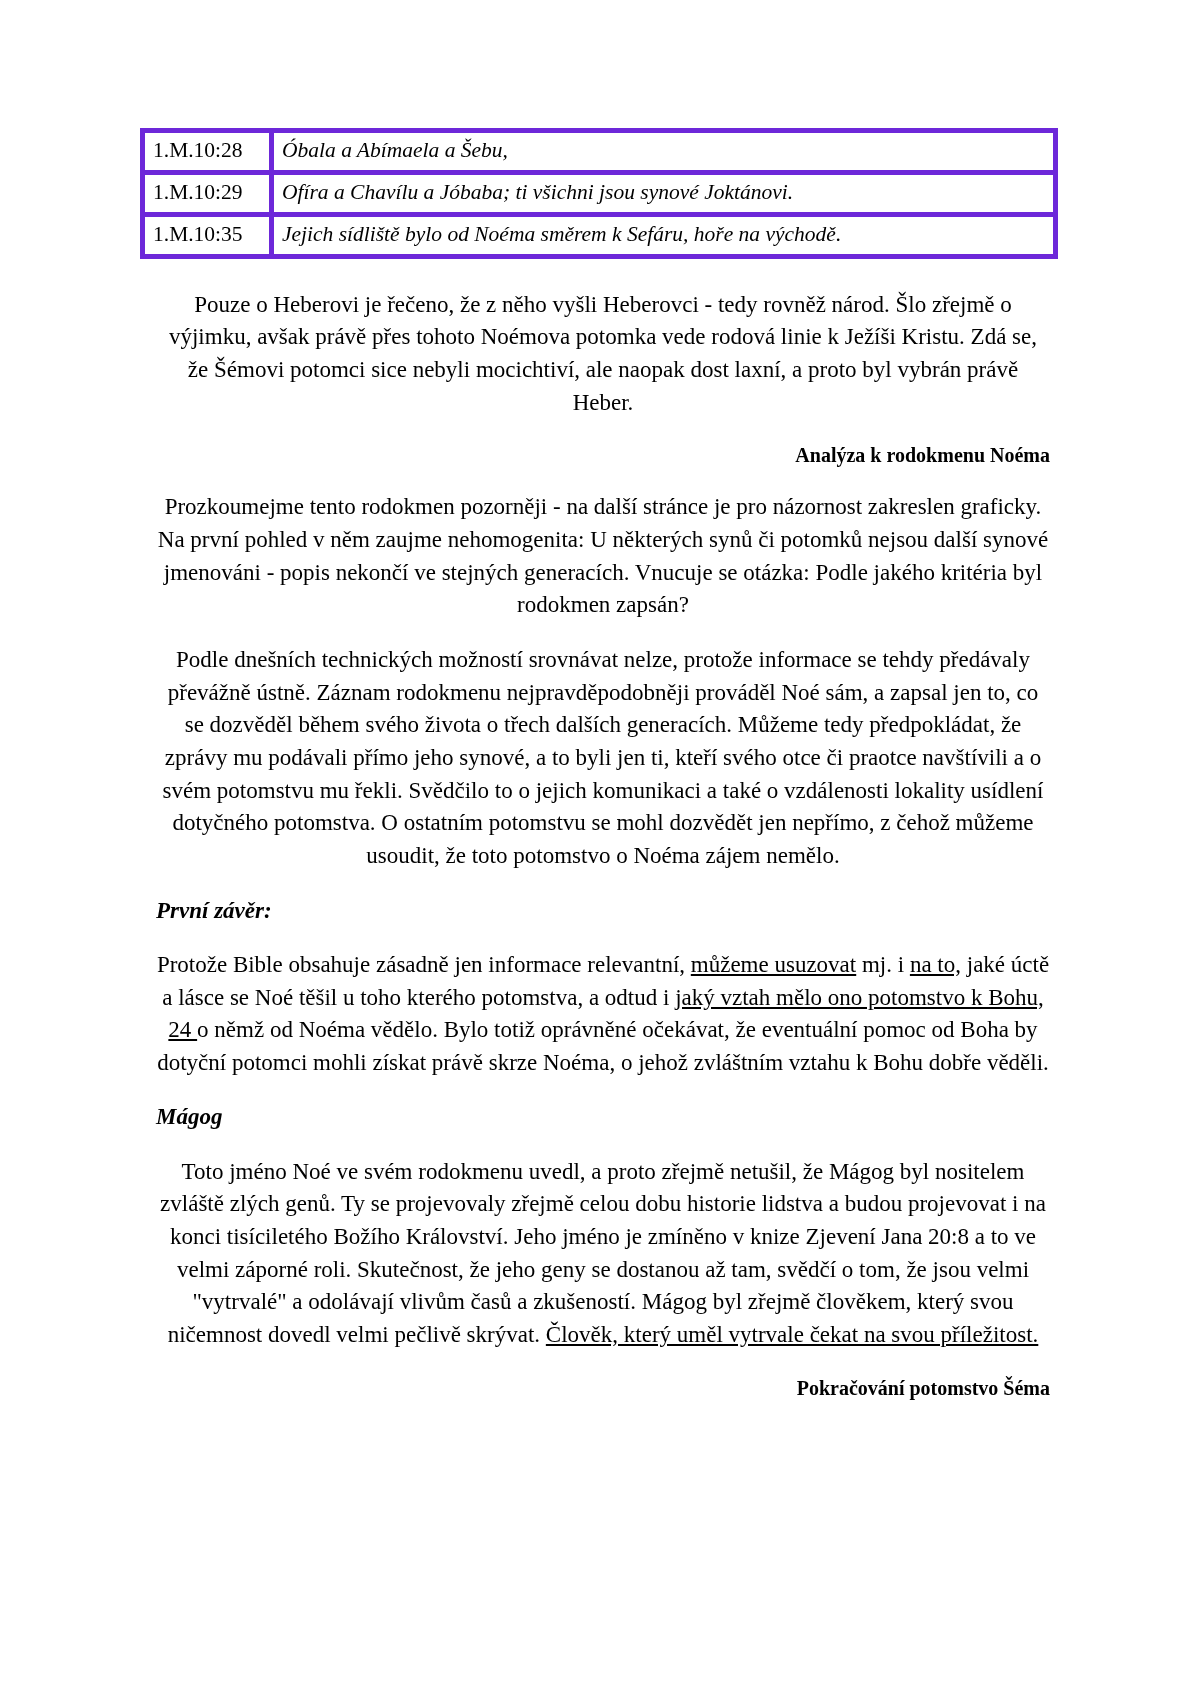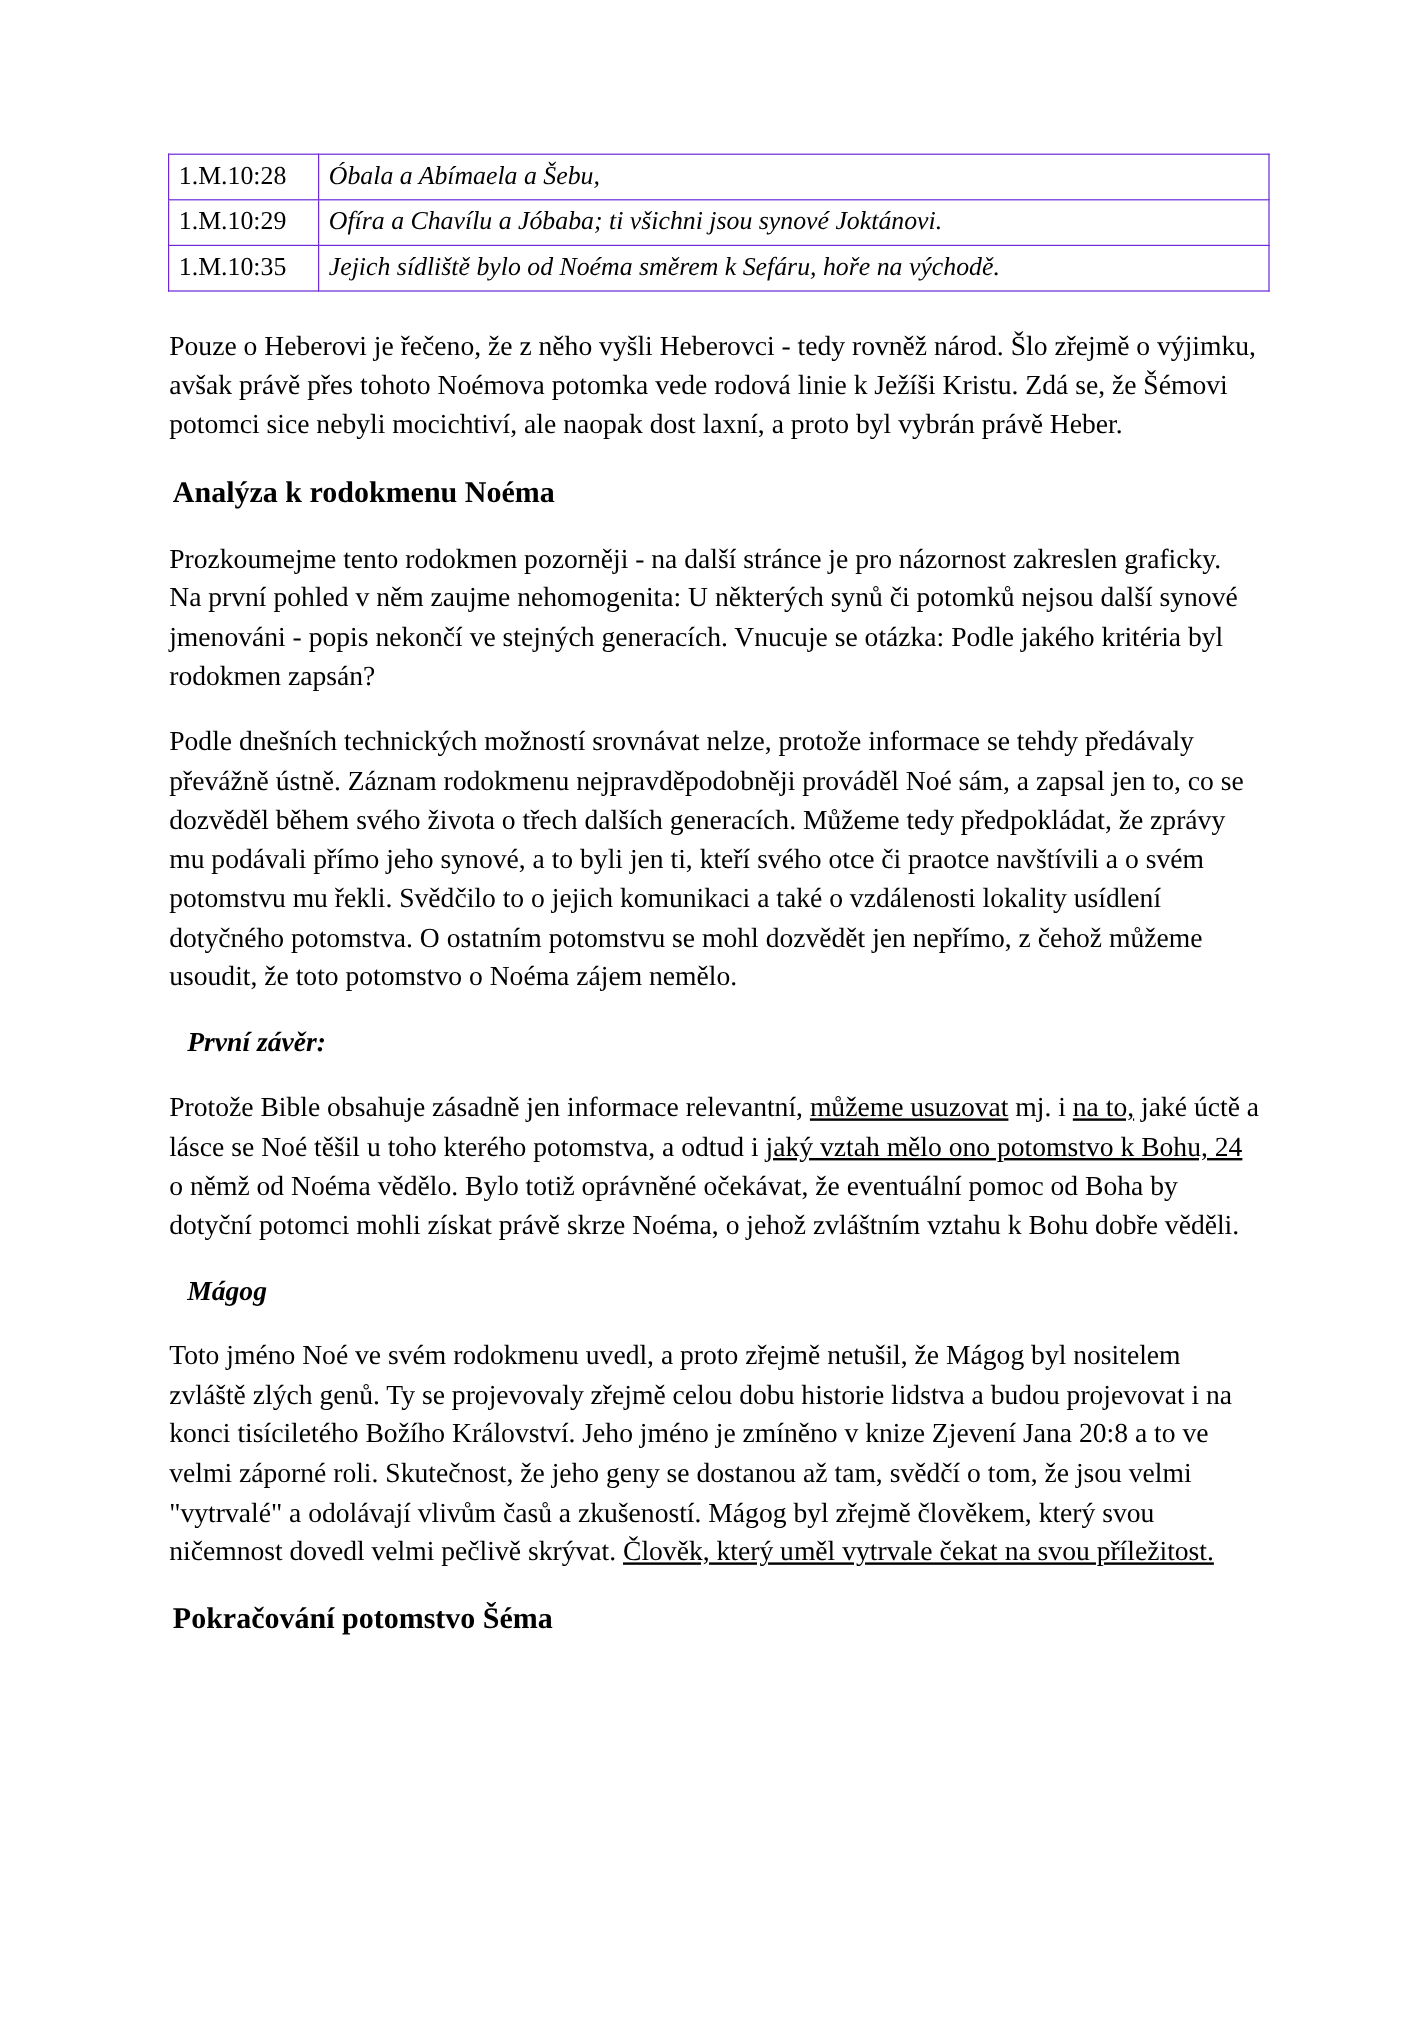--- a/index.html
+++ b/index.html
@@ -23,49 +23,50 @@
     box-sizing: border-box;
     padding: 128px 140px 0 140px;
   }
   .verse-table {
     border-collapse: collapse;
     width: 918px;
     margin: 0 0 0 0;
     border: 1px solid #b3b3b3;
   }
   .verse-table td {
-    border: 1px solid #6d28d9;
+    border: 5px solid #6d28d9;
     padding: 4px 8px 5px 8px;
     font-size: 21.5px;
     line-height: 1.3;
     vertical-align: middle;
   }
   .verse-ref {
     width: 108px;
     white-space: nowrap;
     font-style: normal;
   }
   .verse-text {
     font-style: italic;
     margin-top: 20px;
   }
   p {
     font-size: 23px;
     line-height: 1.42;
-    margin: 0 0 22px 1px;
-    text-align: left;
+    margin: 0 0 22px 16px;
+    text-align: center;
   }
   .spacer-top {
     height: 30px;
   }
   h3.section {
-    font-size: 25px;
+    font-size: 20px;
     font-weight: bold;
     margin: 0 0 22px 4px;
     line-height: 1.4;
+    text-align: right;
   }
   h4.subsection {
     font-size: 23px;
     font-weight: bold;
     font-style: italic;
     margin: 0 0 22px 16px;
     line-height: 1.4;
   }
   .u {
     text-decoration: underline;

